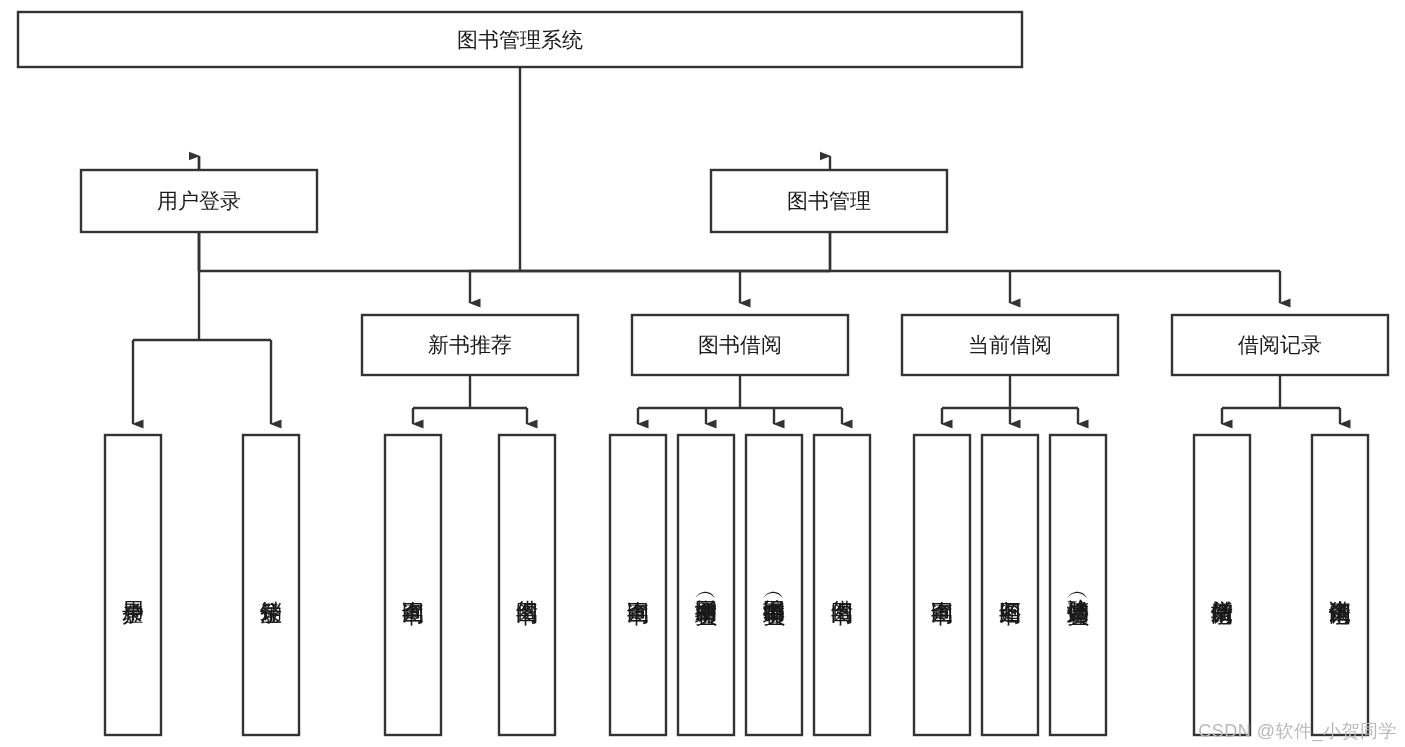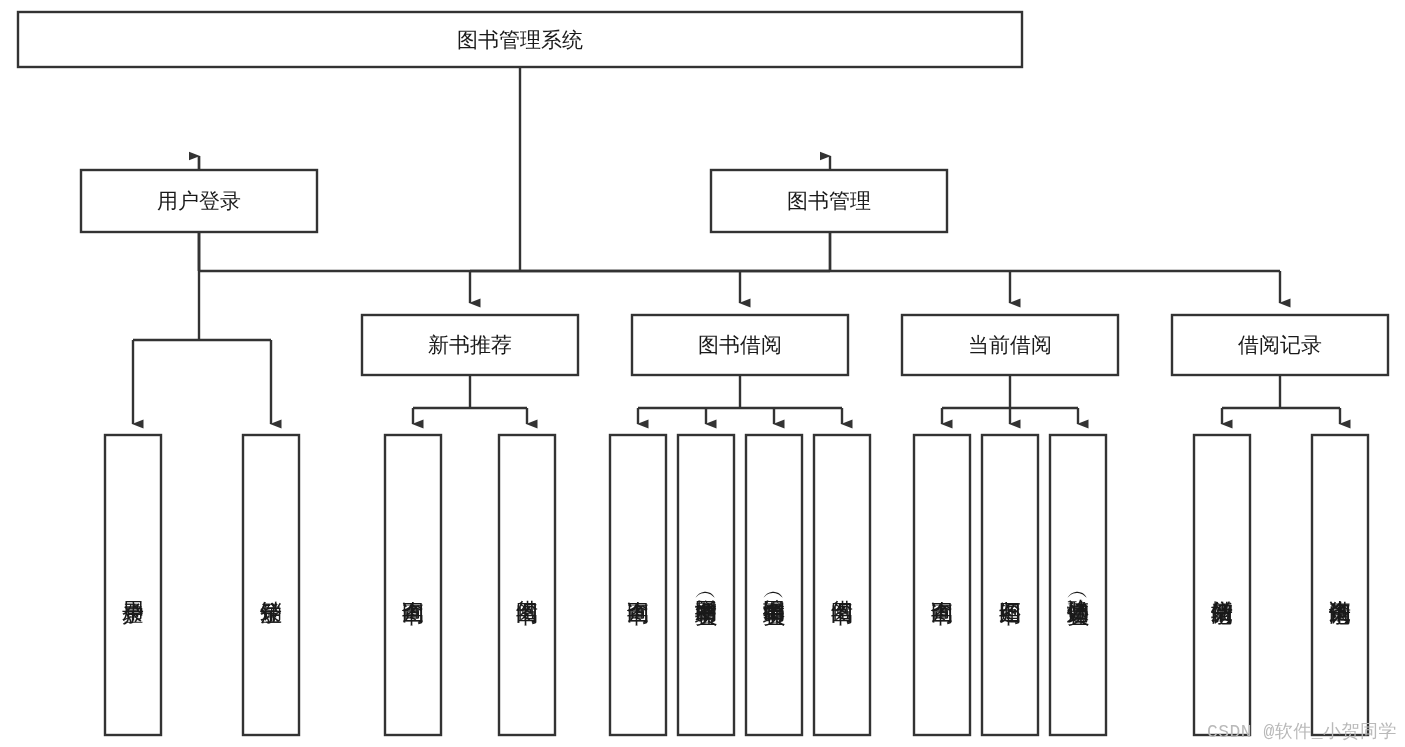--- a/index.html
+++ b/index.html
@@ -60,21 +60,21 @@
     align-items: center;
     justify-content: center;
     text-align: center;
     white-space: pre-line;
     user-select: none;
   }
   .watermark {
     position: absolute;
     right: 8px;
     bottom: 4px;
-    font-family: Liberation Mono, monospace;
+    font-family: Liberation Sans, sans-serif;
     font-size: 18px;
     color: #b9b9b9;
     white-space: nowrap;
     letter-spacing: 0.5px;
   }
 </style>
 </head>
 <body>
 
 <div id="diagram-root">

